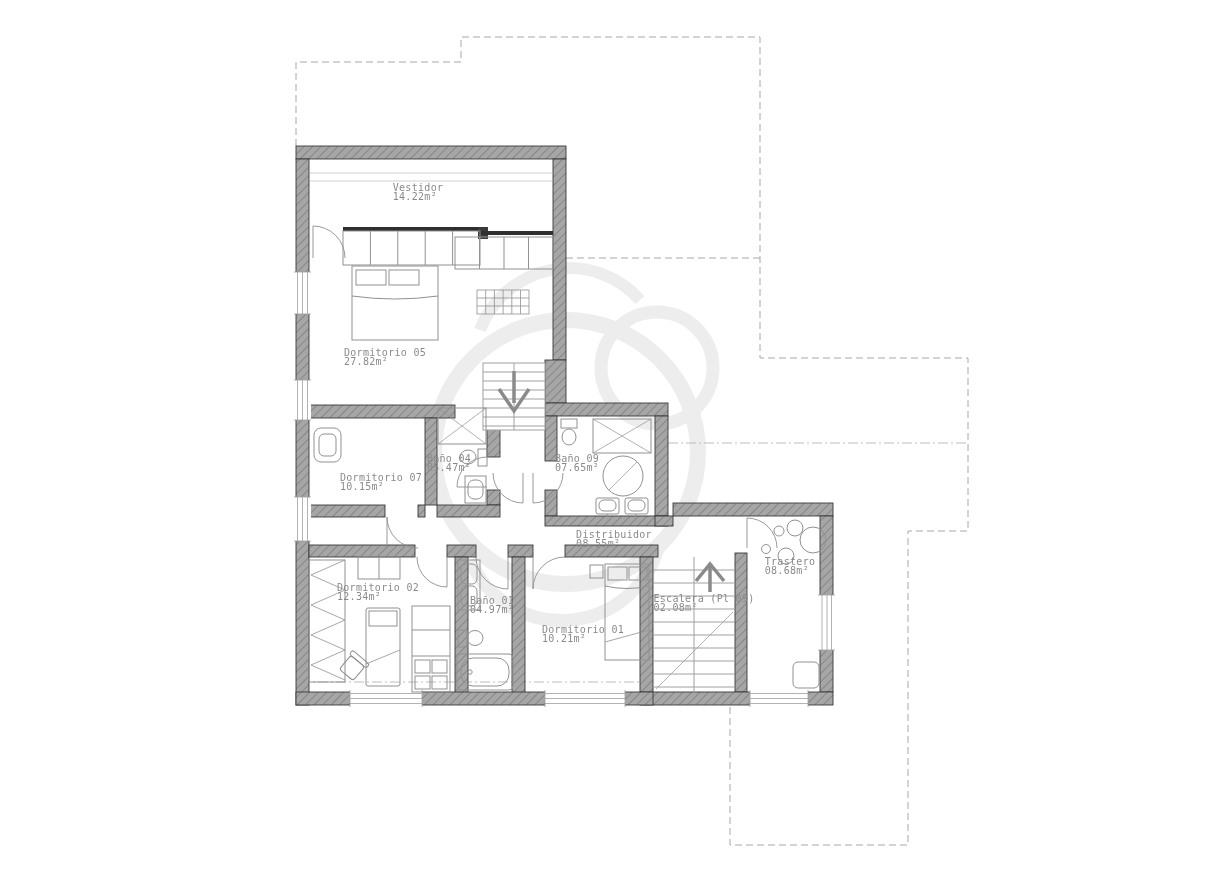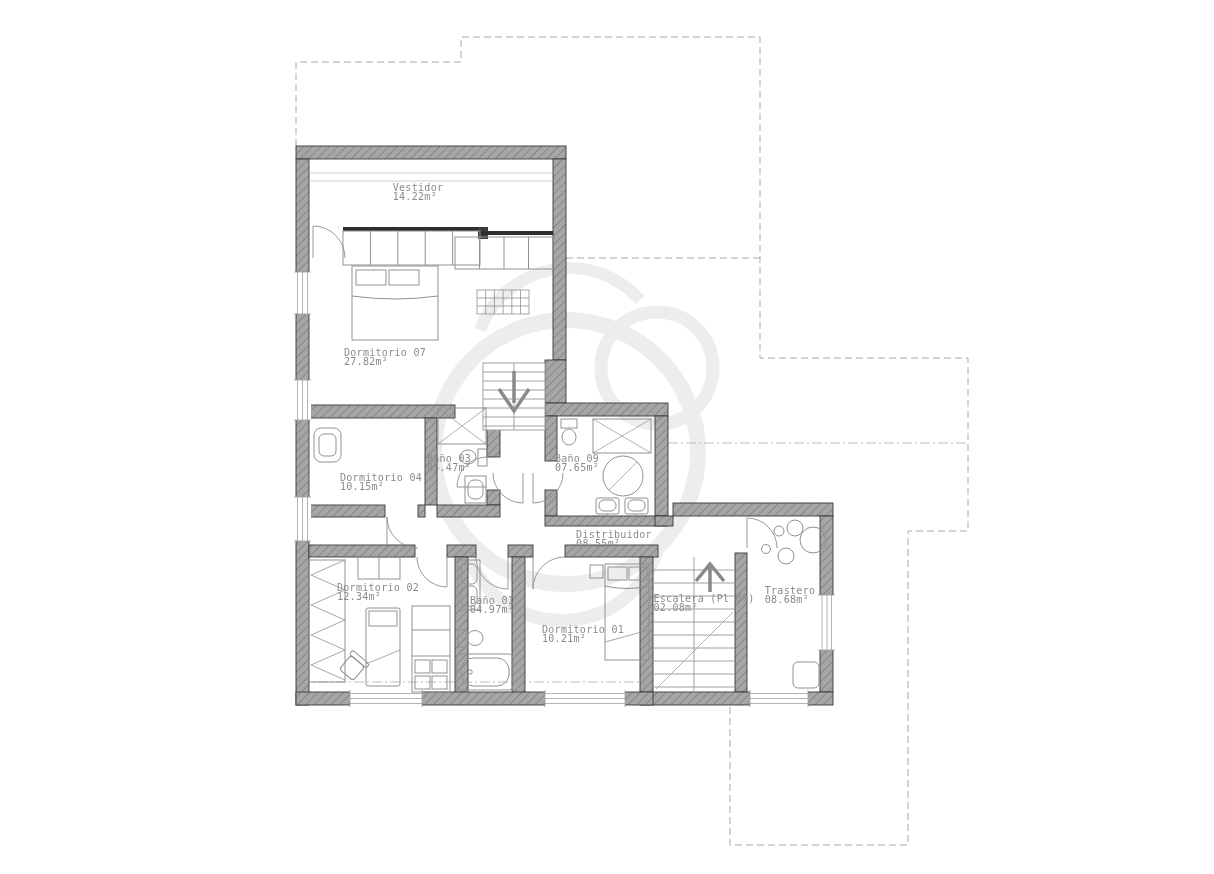--- a/index.html
+++ b/index.html
@@ -233,29 +233,29 @@
       <path d="M533,557 V589 M565,557 A32,32 0 0 0 533,589"></path>
       <path d="M747,518 V548 M747,518 A30,30 0 0 1 777,548"></path>
     </g>
   </svg>
 
   <div class="room-label" style="left:418px;top:184px">
     <span>Vestidor</span>
     <span class="area">14.22m²</span>
   </div>
   <div class="room-label" style="left:385px;top:349px">
+    <span>Dormitorio 05</span>
+    <span class="area">27.82m²</span>
+  </div>
+  <div class="room-label" style="left:381px;top:474px">
     <span>Dormitorio 07</span>
-    <span class="area">27.82m²</span>
-  </div>
-  <div class="room-label" style="left:381px;top:474px">
-    <span>Dormitorio 04</span>
     <span class="area">10.15m²</span>
   </div>
   <div class="room-label" style="left:449px;top:455px">
-    <span>Baño 03</span>
+    <span>Baño 04</span>
     <span class="area">05.47m²</span>
   </div>
   <div class="room-label" style="left:577px;top:455px">
     <span>Baño 09</span>
     <span class="area">07.65m²</span>
   </div>
   <div class="room-label" style="left:614px;top:531px">
     <span>Distribuidor</span>
     <span class="area">08.55m²</span>
   </div>
@@ -268,18 +268,18 @@
     <span class="area">04.97m²</span>
   </div>
   <div class="room-label" style="left:583px;top:626px">
     <span>Dormitorio 01</span>
     <span class="area">10.21m²</span>
   </div>
   <div class="room-label" style="left:704px;top:595px">
     <span>Escalera (Pl 09)</span>
     <span class="area">02.08m²</span>
   </div>
-  <div class="room-label" style="left:790px;top:587px">
+  <div class="room-label" style="left:790px;top:558px">
     <span>Trastero</span>
     <span class="area">08.68m²</span>
   </div>
 
 </div>
 
 </body></html>

